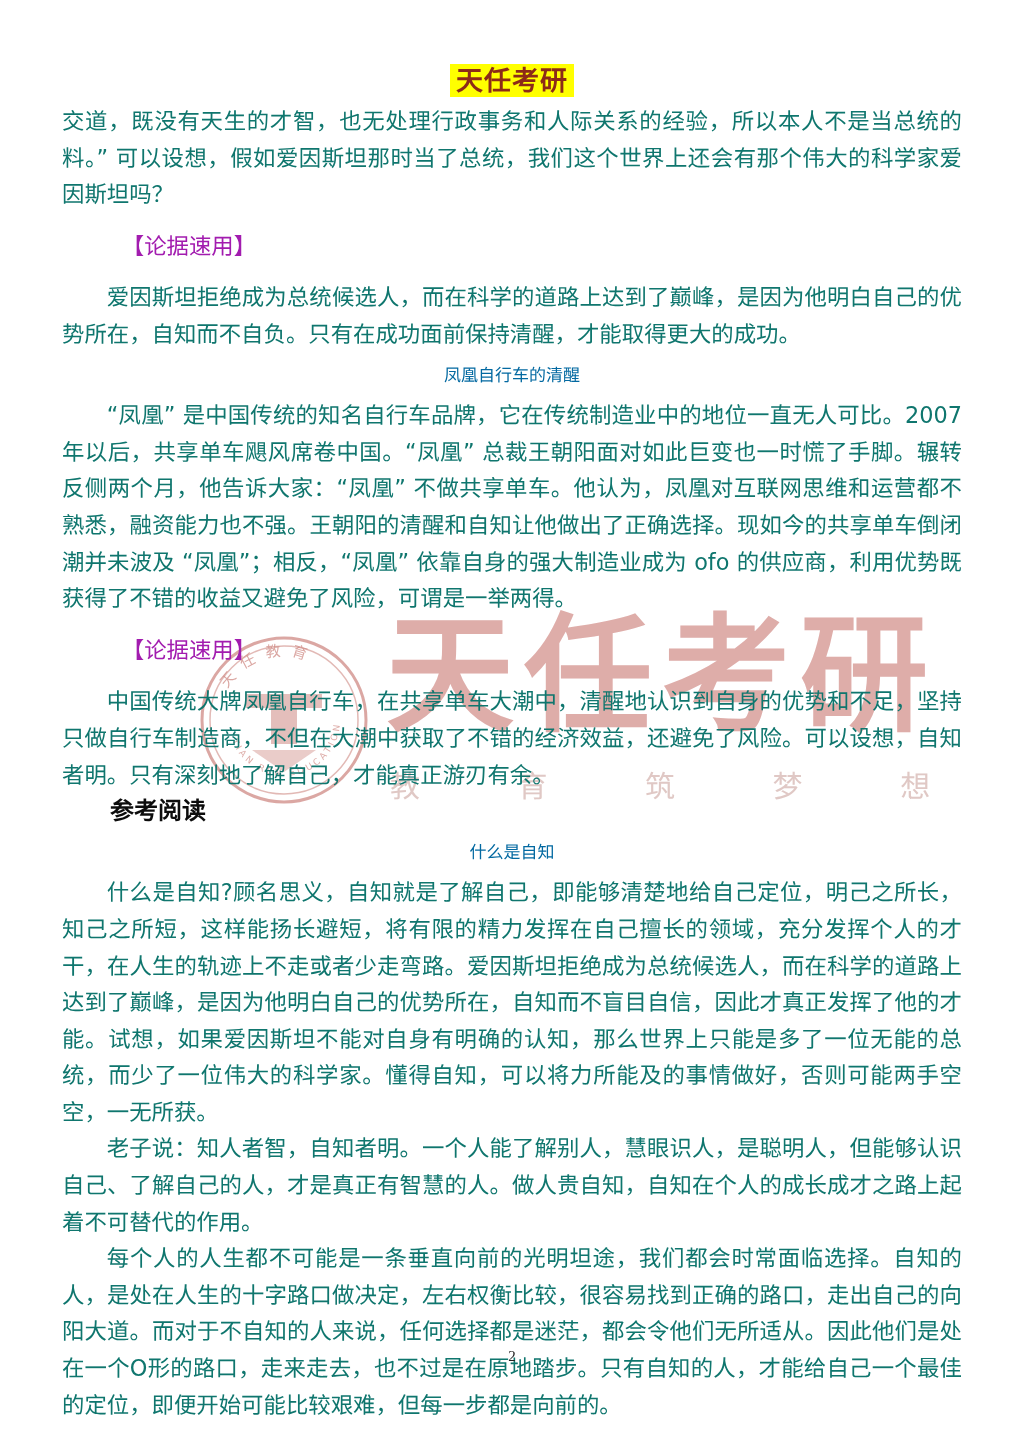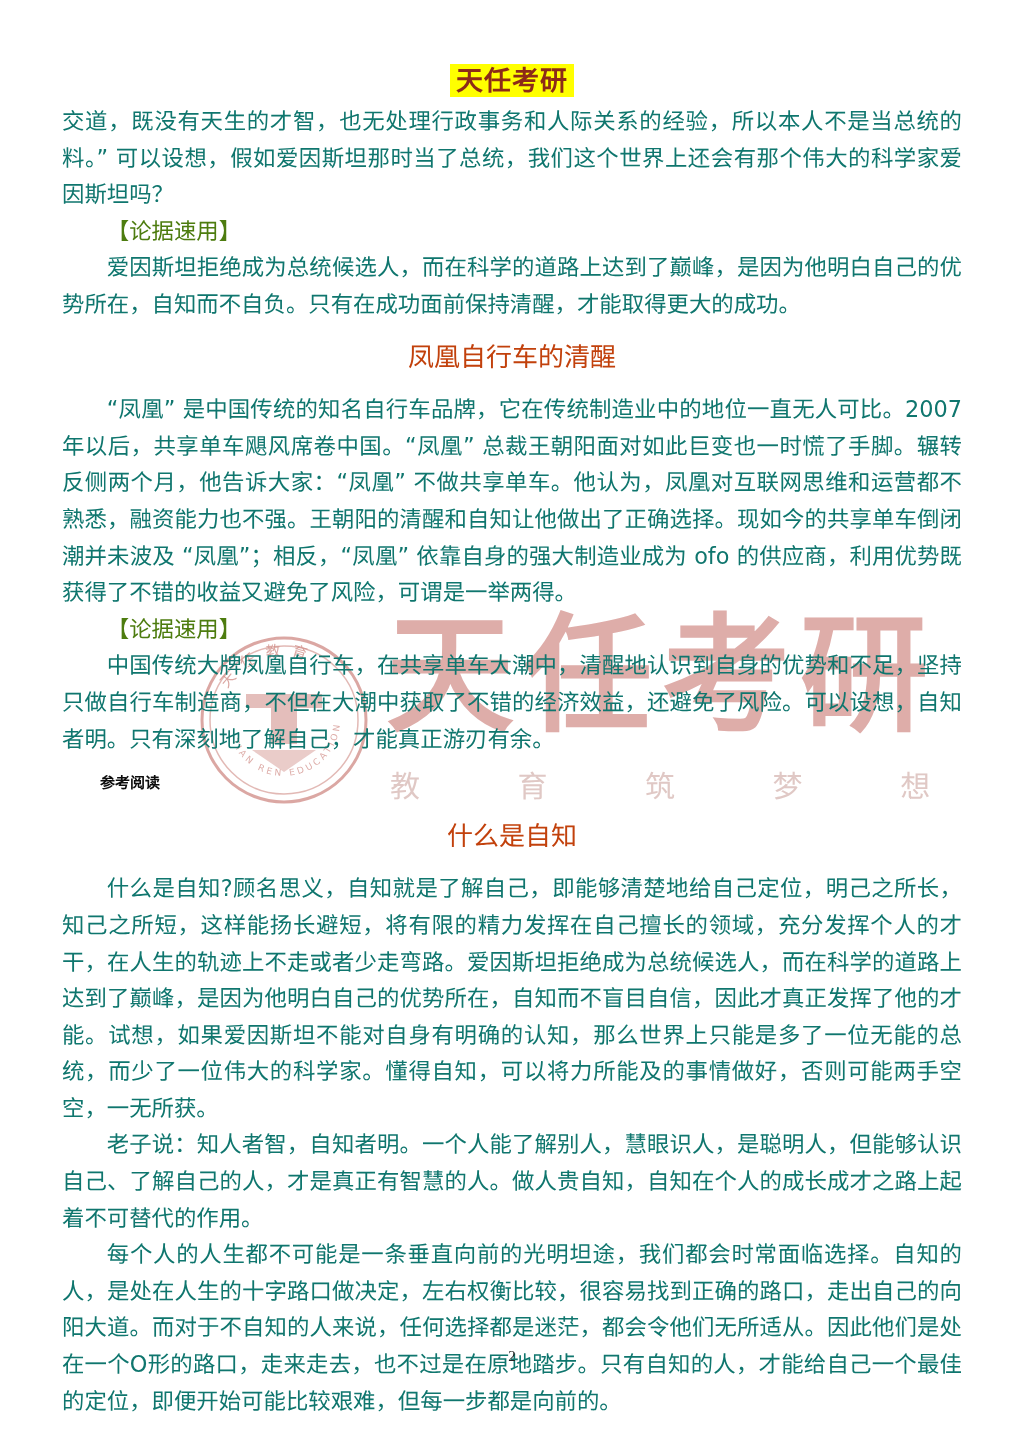--- a/index.html
+++ b/index.html
@@ -106,44 +106,44 @@
     text-align: justify;
     text-justify: inter-ideograph;
     letter-spacing: 0px;
     color: #0f766e;
     font-family: "DejaVu Sans", "Liberation Sans", sans-serif;
   }
 
   p.indent { text-indent: 2em; }
 
   .center-title {
-    margin: 16px;
+    margin: 4px;
     text-align: center;
-    font-size: 26px;
-    line-height: 36.6px;
-    color: #c2410c;
+    font-size: 17px;
+    line-height: 36.6px;
+    color: #0369a1;
     font-family: "DejaVu Sans", "Liberation Sans", sans-serif;
   }
 
   .bold-head {
-    margin: 8px;
-    font-size: 15px;
+    margin: 0;
+    font-size: 24px;
     line-height: 36.6px;
     font-weight: 700;
     text-indent: 2em;
     color: #0c0c0c;
     font-family: "DejaVu Sans", "Liberation Sans", sans-serif;
   }
 
   .bracket-head {
-    margin: 0;
+    margin: 15px;
     font-size: 22.4px;
     line-height: 36.6px;
     text-indent: 2em;
-    color: #4d7c0f;
+    color: #a21caf;
     font-family: "DejaVu Sans", "Liberation Sans", sans-serif;
   }
 
   .page-number {
     position: absolute;
     left: 0;
     right: 0;
     top: 1348px;
     text-align: center;
     font-size: 15px;

